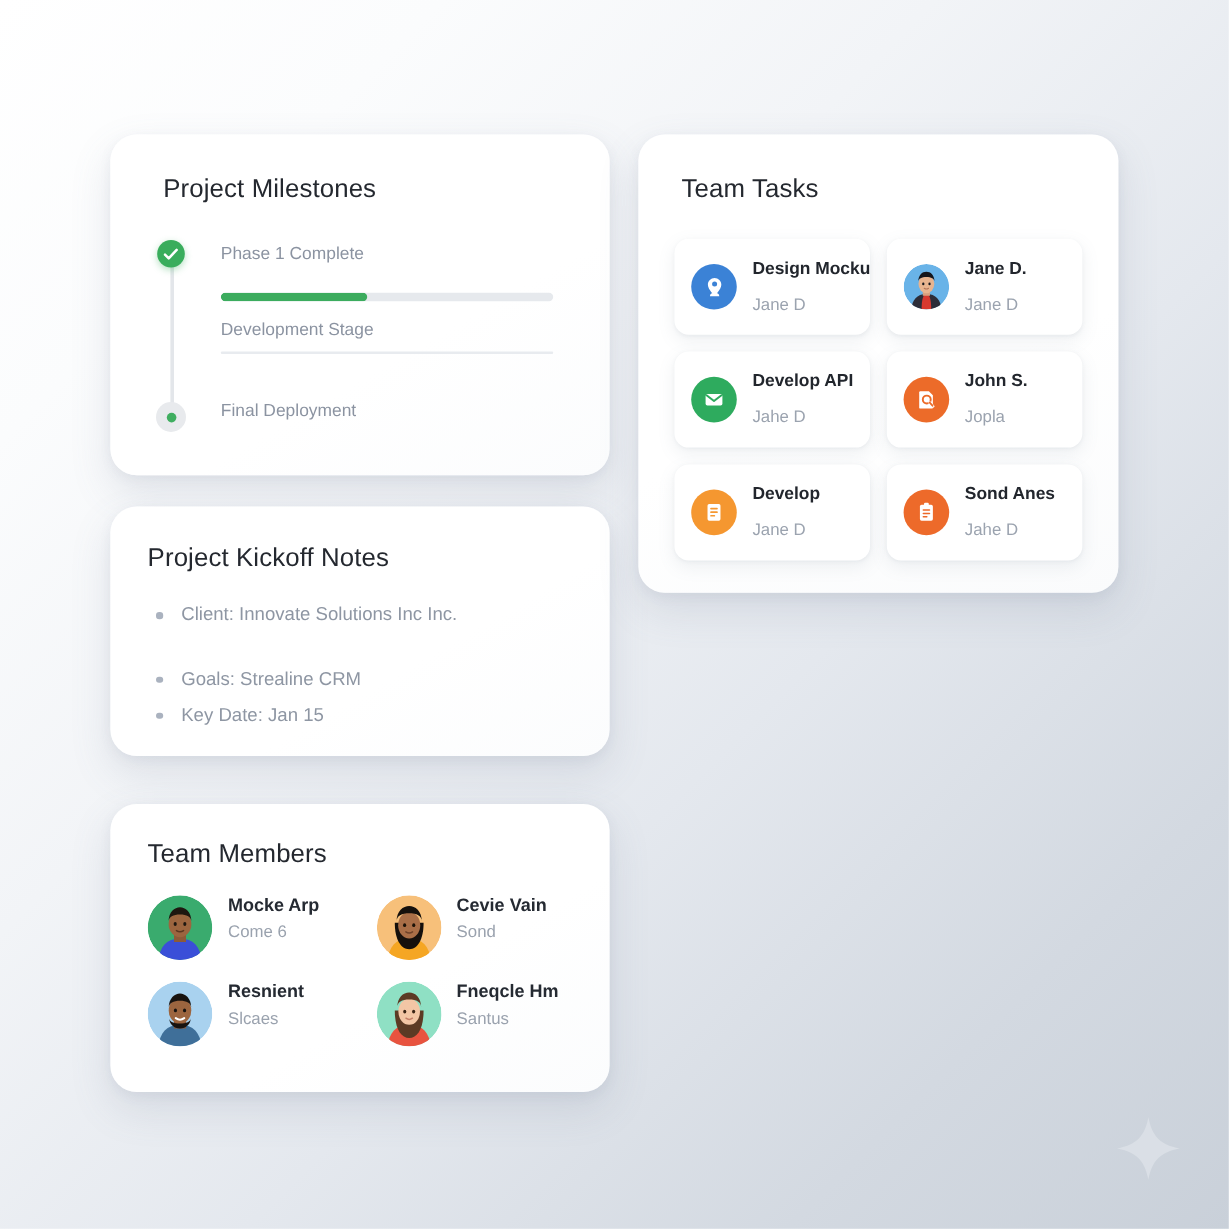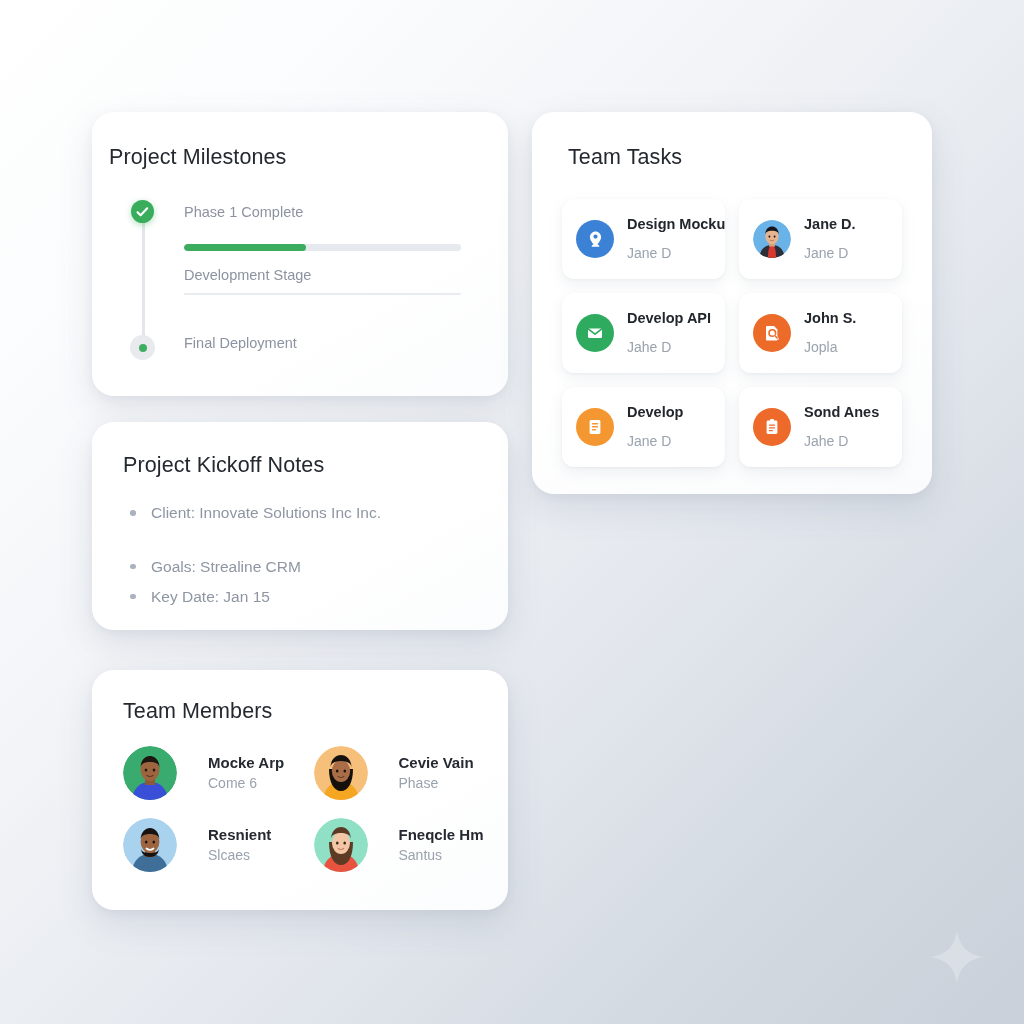--- a/index.html
+++ b/index.html
@@ -49,21 +49,21 @@
     font-size: 21.5px;
     font-weight: 400;
     letter-spacing: .1px;
     line-height: 1;
   }
 
   
   #milestones-card {
     left: 92px; top: 112px; width: 416px; height: 284px;
   }
-  #milestones-card .card-title { position: absolute; left: 17px; top: 35px; }
+  #milestones-card .card-title { position: absolute; left: 44px; top: 35px; }
 
   .timeline {
     position: absolute;
     left: 31px; top: 88px;
     width: 354px; height: 165px;
   }
   .tl-rail {
     position: absolute;
     left: 18.5px; top: 22px;
     width: 3px; height: 123px;
@@ -167,22 +167,22 @@
   .members-grid {
     position: absolute;
     left: 31px; top: 76px; right: 18px;
     display: grid;
     grid-template-columns: 1fr 1fr;
     row-gap: 18px;
     column-gap: 14px;
   }
   .member {
     display: flex;
-    align-items: center;
-    gap: 31px;
+    align-items: flex-start;
+    gap: 13px;
   }
   .avatar {
     width: 54px; height: 54px;
     border-radius: 50%;
     overflow: hidden;
     flex: 0 0 54px;
     position: relative;
   }
   .avatar svg { display: block; width: 100%; height: 100%; }
   .member-text { min-width: 0; }
@@ -333,21 +333,21 @@
           <path d="M15 23 c0 14 5 22 12 22 s12 -8 12 -22 z" fill="#15100c"></path>
           <ellipse cx="27" cy="25" rx="9.2" ry="11" fill="#a96e47"></ellipse>
           <path d="M16.5 22 c0 -9 5.5 -13 10.5 -13 s10.5 4 10.5 13 c0 -5 -4.5 -7 -10.5 -7 s-10.5 2 -10.5 7z" fill="#15100c"></path>
           <ellipse cx="23.2" cy="25" rx="1.3" ry="1.6" fill="#1b1208"></ellipse>
           <ellipse cx="30.8" cy="25" rx="1.3" ry="1.6" fill="#1b1208"></ellipse>
           <path d="M24.2 30.5 q2.8 2 5.6 0" stroke="#6d4129" stroke-width="1.2" fill="none" stroke-linecap="round"></path>
         </svg>
       </div>
       <div class="member-text">
         <div class="member-name">Cevie Vain</div>
-        <div class="member-role">Phase</div>
+        <div class="member-role">Sond</div>
       </div>
     </div>
 
     <div class="member">
       <div class="avatar">
         <svg viewBox="0 0 54 54">
           <circle cx="27" cy="27" r="27" fill="#a9d2ef"></circle>
           <path d="M27 36 c-11 0 -17 7 -18 18 h36 c-1 -11 -7 -18 -18 -18z" fill="#3f6f99"></path>
           <path d="M22 31 h10 v8 h-10z" fill="#8d5a38"></path>
           <ellipse cx="27" cy="24" rx="9.4" ry="11" fill="#9c653f"></ellipse>

